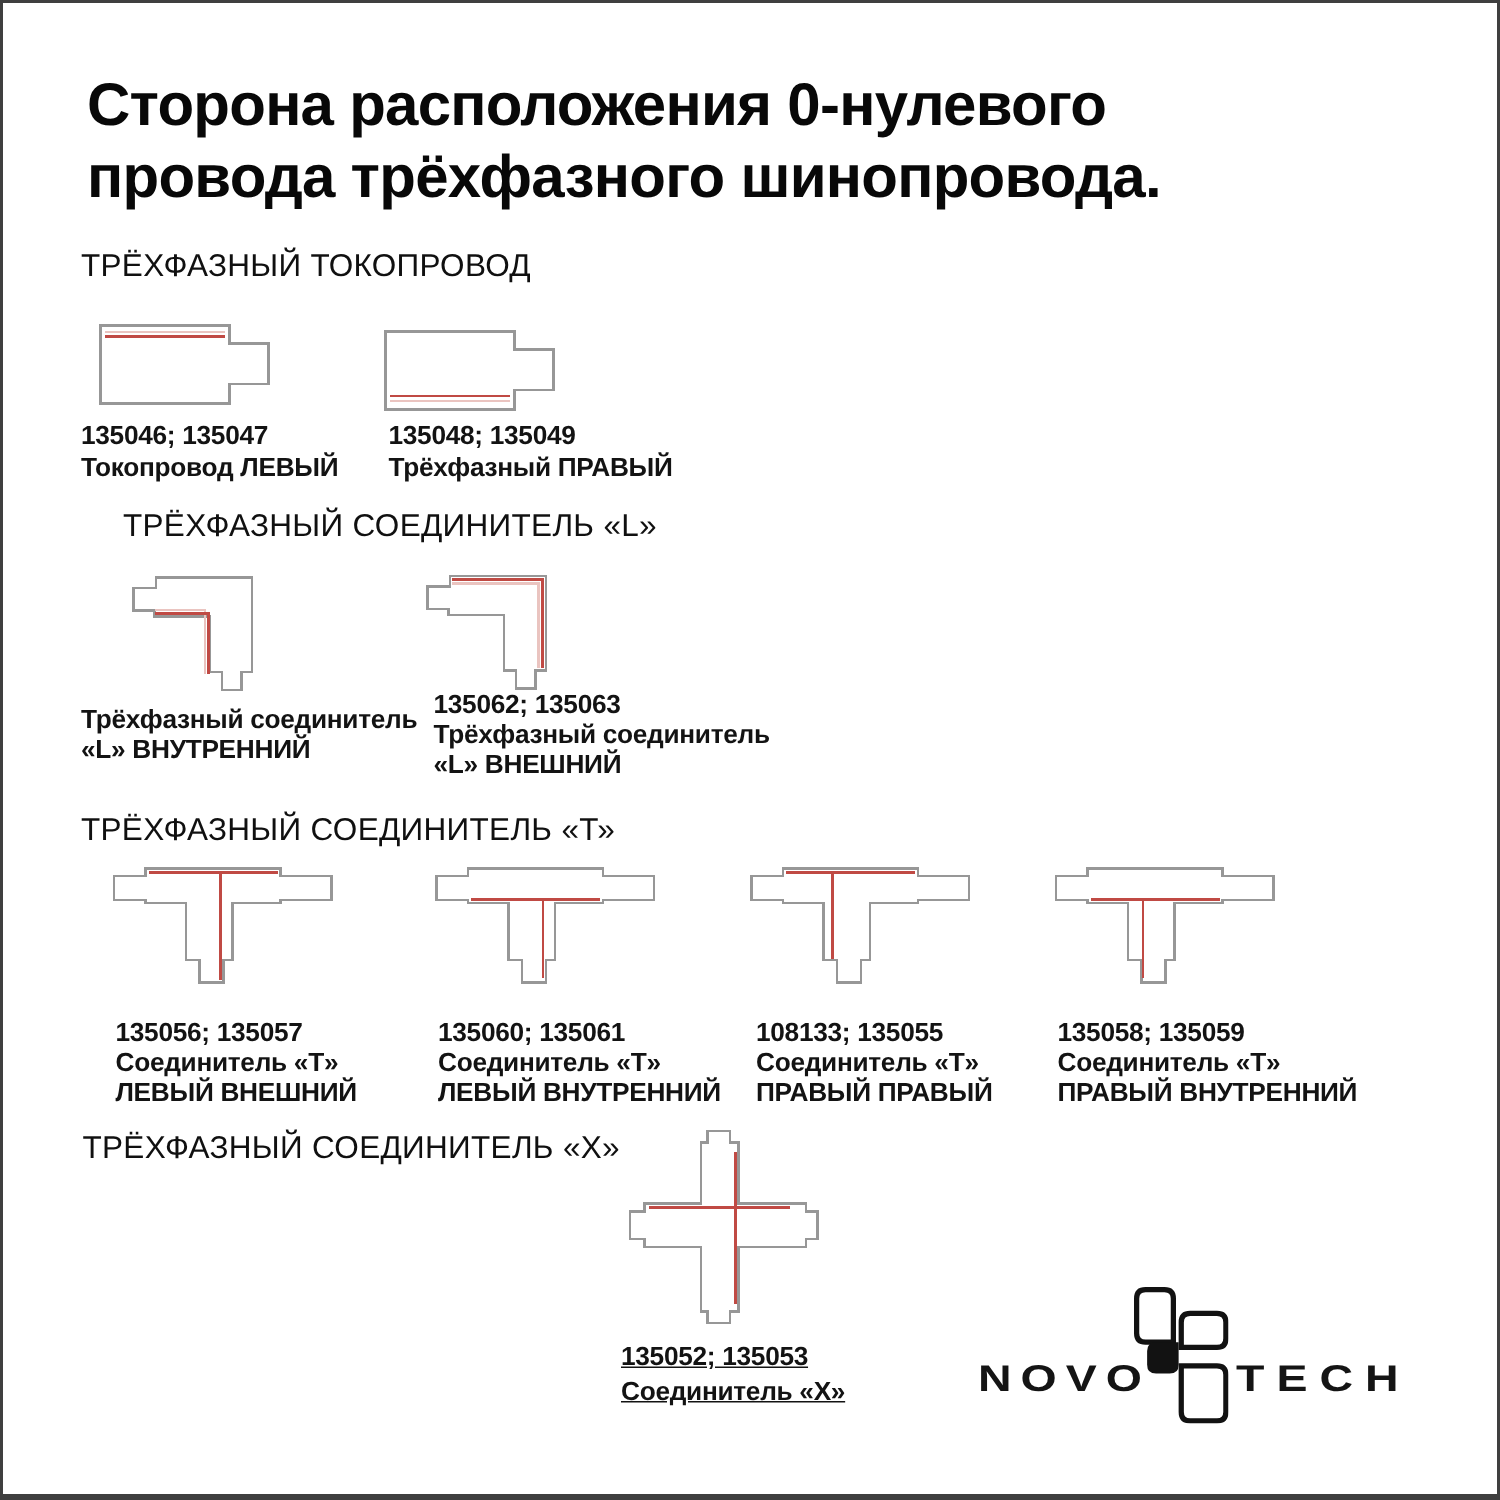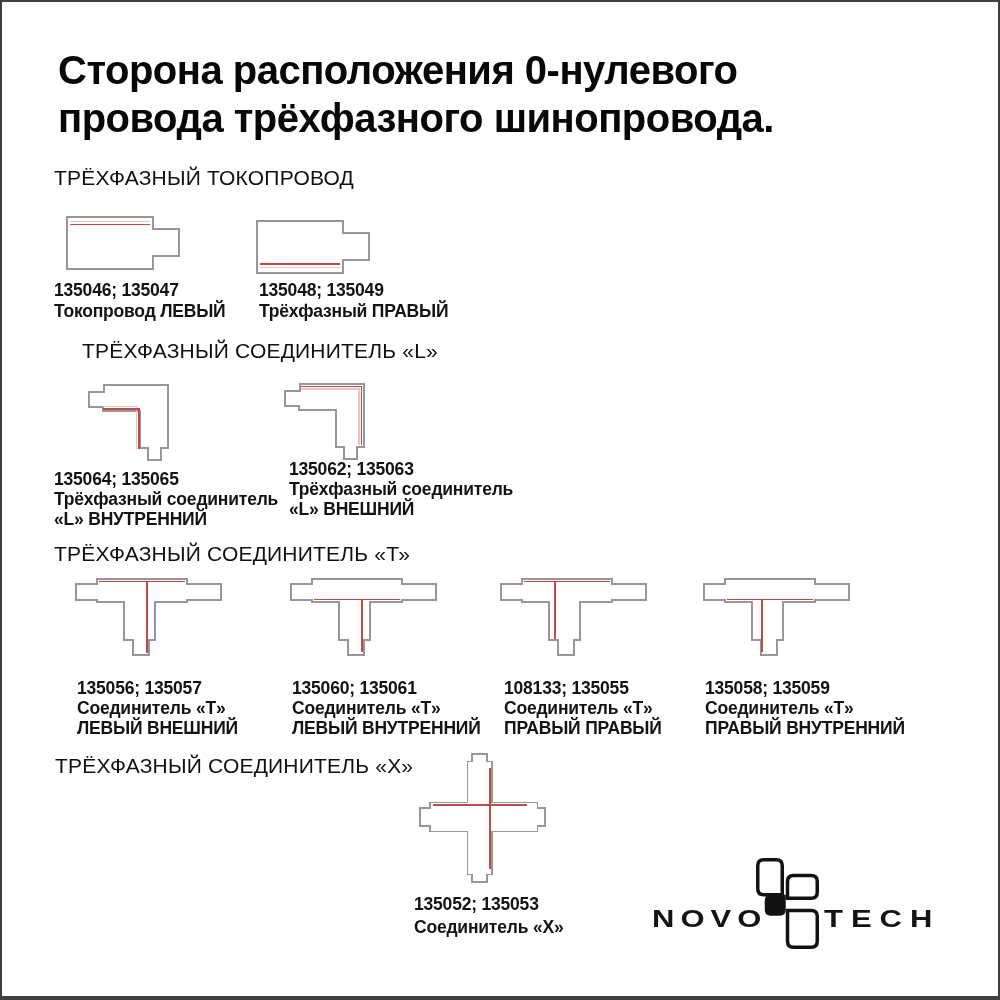--- a/index.html
+++ b/index.html
@@ -26,21 +26,21 @@
   .item-label{font-size:17.5px;font-weight:bold;line-height:19.5px;letter-spacing:-0.2px;white-space:nowrap;color:#131313;}
   .item-label .code{margin-bottom:0.5px;}
   .lab-s1a{left:52px;top:278px;line-height:20px;}
   .lab-s1b{left:257px;top:278px;line-height:20px;}
   .lab-s2a{left:52px;top:468px;}
   .lab-s2b{left:287px;top:458px;}
   .lab-s3a{left:75px;top:677px;}
   .lab-s3b{left:290px;top:677px;}
   .lab-s3c{left:502px;top:677px;}
   .lab-s3d{left:703px;top:677px;}
-  .lab-s4a{left:412px;top:891px;line-height:22px;}
+  .lab-s4a{left:412px;top:891px;line-height:22px;text-decoration:underline;}
   svg.shape{position:absolute;overflow:visible;}
   svg.shape .outline{fill:#ffffff;stroke:#979797;stroke-width:1.6;stroke-linejoin:miter;shape-rendering:crispEdges;}
   svg.shape .red{fill:none;stroke:#c04a44;stroke-width:1.8;shape-rendering:crispEdges;}
   svg.shape .pink{fill:none;stroke:#eac4c0;stroke-width:1.6;shape-rendering:crispEdges;}
   .logo-text{
     font-size:31px;font-weight:bold;color:#141414;letter-spacing:6px;
     transform:scaleY(0.8);transform-origin:left top;white-space:nowrap;
   }
   .logo-novo{left:650px;top:903px;}
   .logo-tech{left:822px;top:903px;letter-spacing:8px;}
@@ -85,21 +85,20 @@
     <polyline class="pink" points="16,23.5 49.5,23.5 49.5,66"></polyline>
     <polyline class="red" points="16,26 52,26 52,66"></polyline>
   </svg>
   <svg class="shape" style="left:281px;top:380px" width="85" height="80" viewBox="0 0 85 80">
     <path class="outline" d="M17,2 H81 V65 H74 V77 H61 V65 H53 V28 H16 V24 H2 V9 H17 Z"></path>
     <polyline class="pink" points="18,7 76,7 76,63"></polyline>
     <polyline class="red" points="18,4.5 78.5,4.5 78.5,63"></polyline>
   </svg>
 
   <div class="abs item-label lab-s2a">
-    <div class="code">135064; 135065</div>
     <div>Трёхфазный соединитель</div>
     <div>«L» ВНУТРЕННИЙ</div>
   </div>
   <div class="abs item-label lab-s2b">
     <div class="code">135062; 135063</div>
     <div>Трёхфазный соединитель</div>
     <div>«L» ВНЕШНИЙ</div>
   </div>
 
   <div class="abs sec-h s3">ТРЁХФАЗНЫЙ СОЕДИНИТЕЛЬ «Т»</div>

